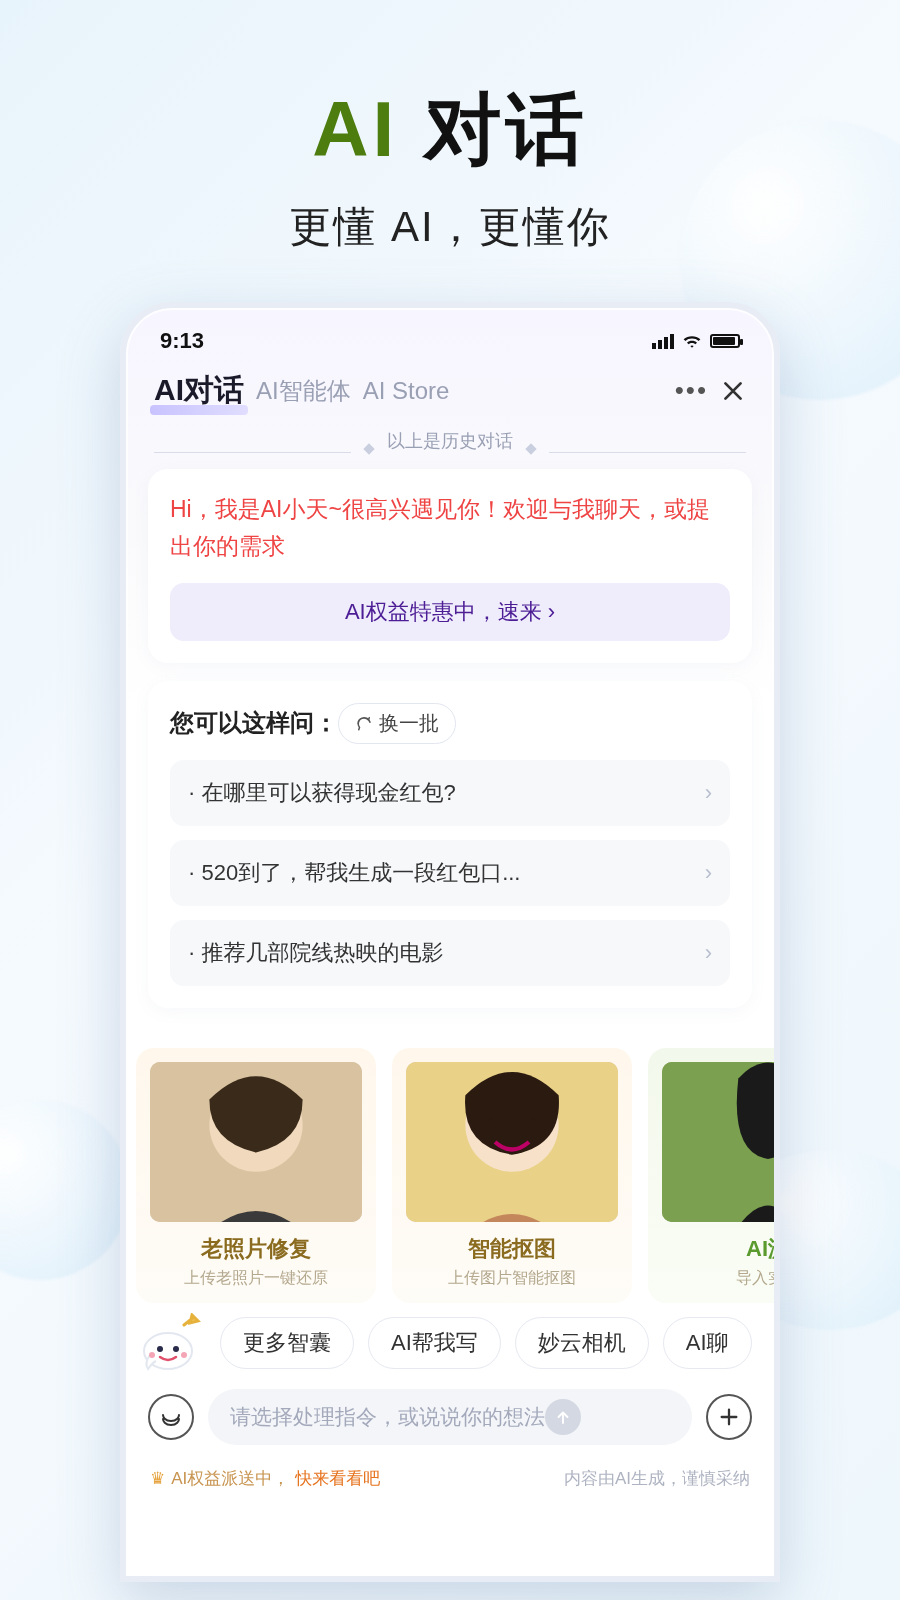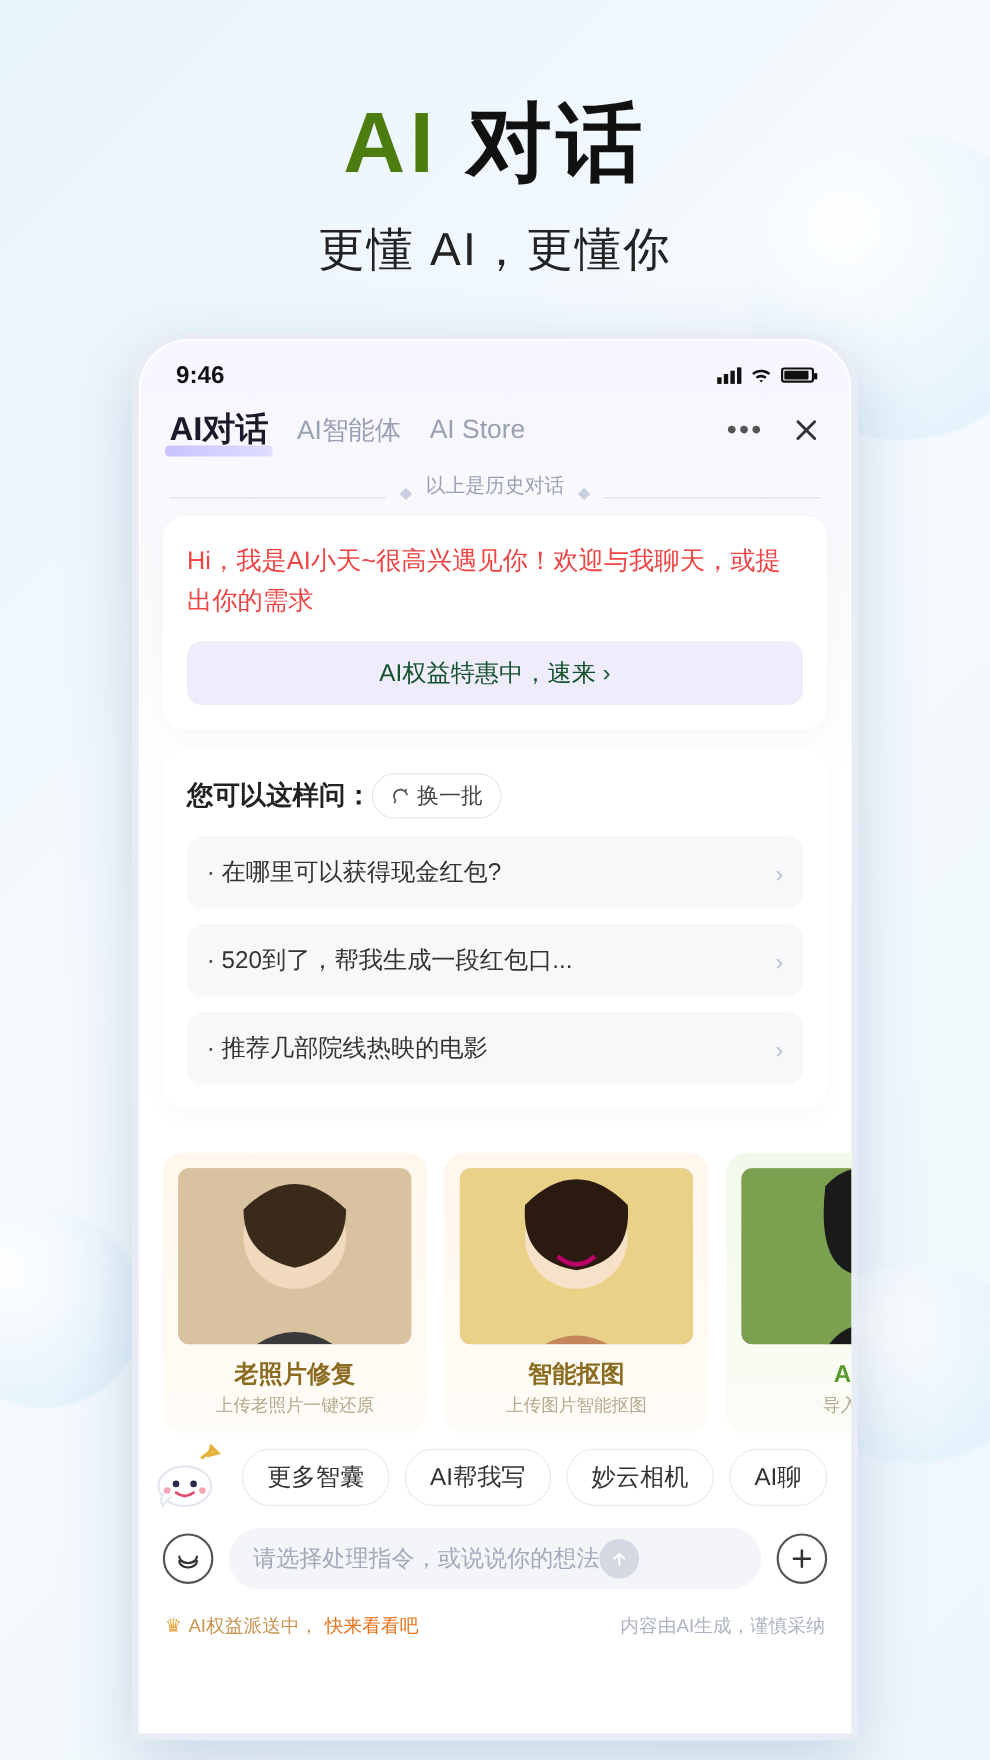--- a/index.html
+++ b/index.html
@@ -75,21 +75,21 @@
 .wifi-svg { width: 20px; height: 16px; }
 .battery { width: 30px; height: 14px; border: 2px solid #111; border-radius: 3px; position: relative; }
 .battery::after { content:''; position:absolute; right:-5px; top:3px; width:3px; height:6px; background:#111; border-radius:1px; }
 .battery-fill { position:absolute; left:1px; top:1px; bottom:1px; width:22px; background:#111; border-radius:1px; }
 
 
 .tabs {
   display: flex;
   align-items: center;
   padding: 8px 28px 12px;
-  gap: 26px;
+  gap: 12px;
 }
 .tab { font-size: 24px; color: #9aa0b4; }
 .tab.active {
   font-size: 30px;
   font-weight: 700;
   color: #1a1a2a;
   position: relative;
 }
 .tab.active::after {
   content:''; position:absolute; left:-4px; right:-4px; bottom:-4px; height:10px;
@@ -117,45 +117,45 @@
   padding:22px;
   box-shadow: 0 4px 16px rgba(120,130,170,0.06);
 }
 .greet-text { font-size:23px; line-height:1.6; color:#ef4444; }
 .promo-pill {
   margin-top:18px;
   background:#efecfb;
   border-radius:14px;
   text-align:center;
   padding:14px;
-  color:#14532d;
+  color:#4c1d95;
   font-size:22px;
 }
 
 .ask-head { display:flex; justify-content:flex-start; align-items:center; margin-bottom:16px; }
 .ask-title { font-size:24px; font-weight:600; color:#222; }
 .refresh-chip {
   display:flex; align-items:center; gap:6px;
   border:1px solid #e2e6ef; border-radius:999px;
   padding:6px 16px; font-size:20px; color:#444;
 }
 .refresh-svg { width:18px; height:18px; }
 
 .q-item {
-  display:flex; align-items:flex-end; justify-content:space-between;
+  display:flex; align-items:center; justify-content:space-between;
   background:#f7f8fa; border-radius:14px;
   padding:18px 18px; margin-bottom:14px;
   font-size:22px; color:#333;
 }
 .q-item:last-child { margin-bottom:0; }
 .q-text { white-space:nowrap; overflow:hidden; text-overflow:ellipsis; max-width:500px; }
 .chevron { color:#b8bfcf; }
 
 .use-title { font-size:24px; font-weight:600; color:#222; margin:6px 28px 14px; }
-.use-row { display:flex; gap:16px; padding:0 22px; overflow:hidden;margin-top:40px; }
+.use-row { display:flex; gap:16px; padding:0 10px; overflow:hidden;margin-top:40px; }
 .use-card {
   flex:0 0 240px;
   background:linear-gradient(180deg,#fff7ec,#fefcf7);
   border-radius:18px;
   padding:14px;
   text-align:center;
 }
 .use-img {
   width:100%; height:160px; border-radius:10px;
   background:#d8c2a8;
@@ -222,21 +222,21 @@
 <div class="hero">
   <div class="hero-title">
     <span class="ai">AI</span><span class="rest"> 对话</span>
   </div>
   <div class="hero-sub">更懂 AI，更懂你</div>
 </div>
 
 <div class="phone">
 
   <div class="status-bar">
-    <span>9:46</span>
+    <span>9:13</span>
     <span class="status-icons">
       <span class="bars">
           <span></span>
           <span></span>
           <span></span>
           <span></span>
         </span>
       <svg class="wifi-svg" viewBox="0 0 24 18">
           <path d="M12 17l-2-2c1-1 3-1 4 0zM6 11c3-3 9-3 12 0l-2 2c-2-2-6-2-8 0zM2 7c5-5 15-5 20 0l-2 2C16 5 8 5 4 9z" fill="#111"></path>
         </svg>

